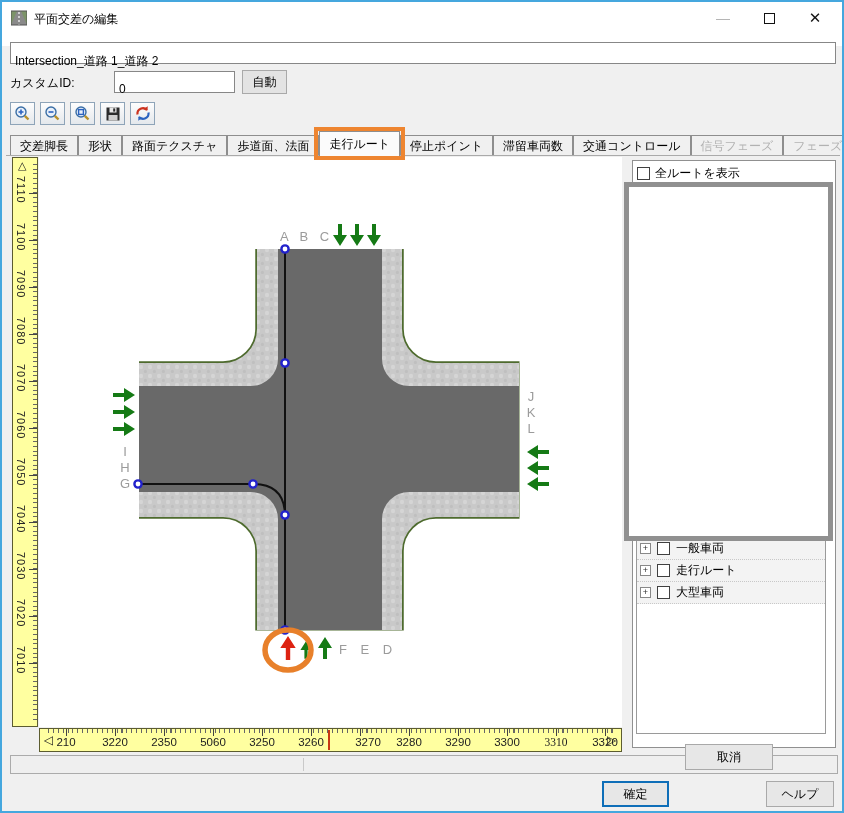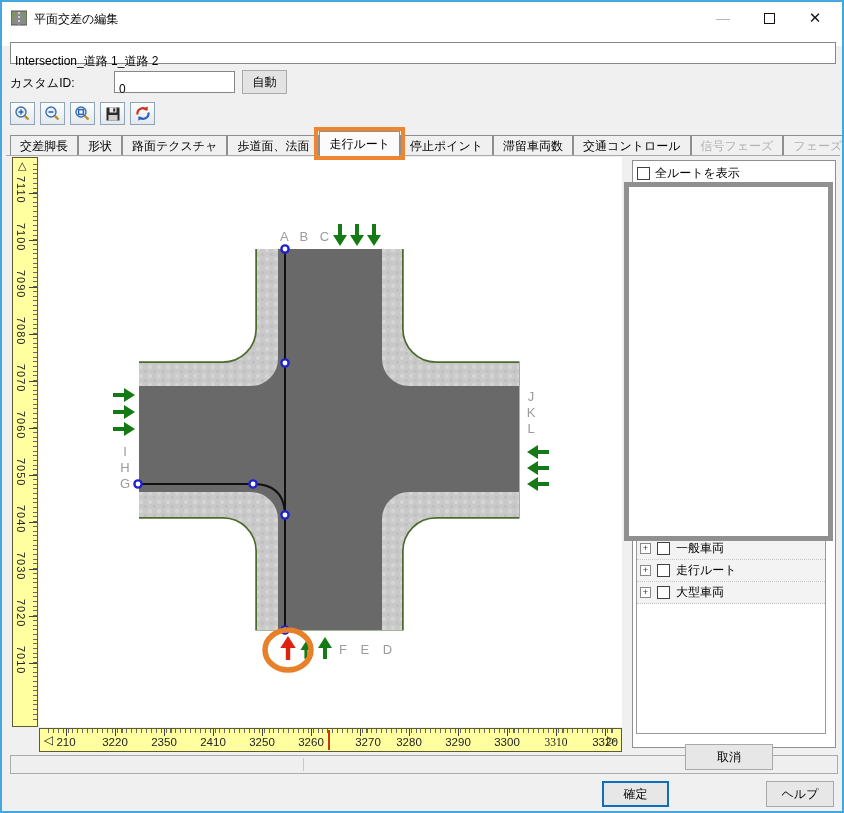--- a/index.html
+++ b/index.html
@@ -270,21 +270,21 @@
     <div class="hminor"></div>
     <span class="arrow" style="left:4px">◁</span>
     <span class="arrow" style="left:567px">▷</span>
     <div class="redline"></div>
   <span class="hlab" style="left: 26px;">210</span>
       <div class="htick" style="left: 26px;"></div>
       <span class="hlab" style="left: 75px;">3220</span>
       <div class="htick" style="left: 75px;"></div>
       <span class="hlab" style="left: 124px;">2350</span>
       <div class="htick" style="left: 124px;"></div>
-      <span class="hlab" style="left: 173px;">2410</span>
+      <span class="hlab" style="left: 173px;">5060</span>
       <div class="htick" style="left: 173px;"></div>
       <span class="hlab" style="left: 222px;">3250</span>
       <div class="htick" style="left: 222px;"></div>
       <span class="hlab" style="left: 271px;">3260</span>
       <div class="htick" style="left: 271px;"></div>
       <span class="hlab" style="left: 328px;">3270</span>
       <div class="htick" style="left: 320px;"></div>
       <span class="hlab" style="left: 369px; text-align: center;">3280</span>
       <div class="htick" style="left: 369px;"></div>
       <span class="hlab" style="left: 418px;">3290</span>

